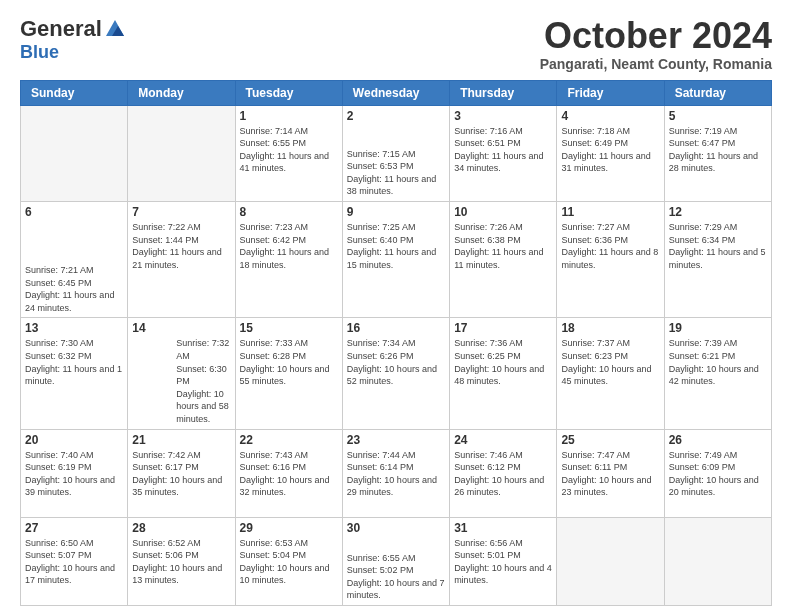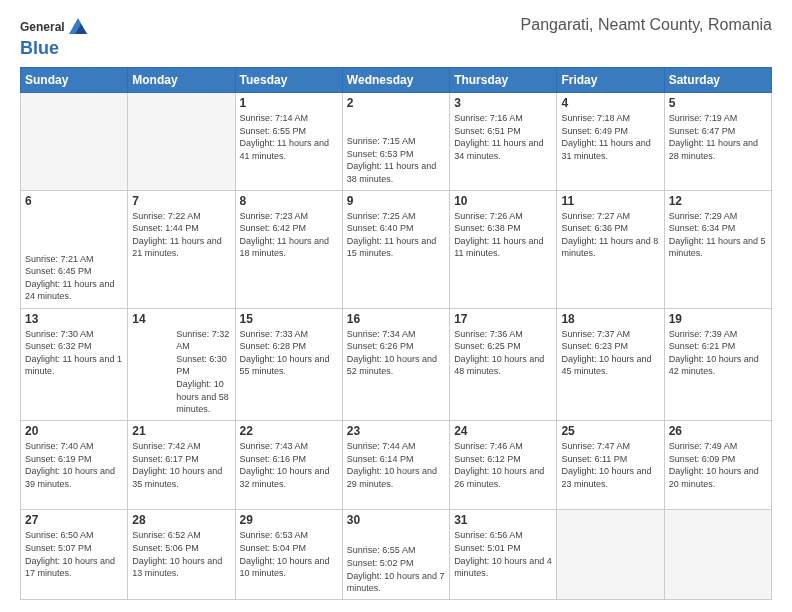--- a/index.html
+++ b/index.html
@@ -26,21 +26,21 @@
     .logo {
       display: flex;
       flex-direction: column;
       align-items: flex-start;
     }
     .logo-text {
       display: flex;
       align-items: center;
     }
     .logo-general {
-      font-size: 12px;
+      font-size: 22px;
       font-weight: bold;
       color: #333;
     }
     .logo-blue {
       font-size: 18px;
       font-weight: bold;
       color: #2e6db4;
     }
     .logo-icon {
       width: 22px;
@@ -50,36 +50,37 @@
     .header-right {
       text-align: right;
     }
     .month-title {
       font-size: 36px;
       font-weight: bold;
       color: #333;
       line-height: 1.1;
     }
     .subtitle {
-      font-size: 16px;
+      font-size: 14px;
       color: #555;
+      font-weight: bold;
     }
     .calendar {
       flex: 1;
       border: 1px solid #ccc;
       border-collapse: collapse;
       width: 100%;
       table-layout: fixed;
     }
     .calendar th {
       background: #3a7abf;
       color: #fff;
       font-size: 12px;
       font-weight: bold;
-      padding: 5px 4px;
+      padding: 5px 10px;
       text-align: left;
       border: 1px solid #2e6db4;
     }
     .calendar td {
       border: 1px solid #ccc;
       vertical-align: top;
       padding: 3px 4px;
       font-size: 9.5px;
       color: #333;
       background: #fff;
@@ -109,20 +110,21 @@
       <div class="logo-text">
         <span class="logo-general">General</span>
         <svg class="logo-icon" viewBox="0 0 22 22">
           <polygon points="11,2 20,18 2,18" fill="#3a7abf"></polygon>
           <polygon points="14,8 20,18 8,18" fill="#1a4a8f"></polygon>
         </svg>
       </div>
       <span class="logo-blue">Blue</span>
     </div>
     <div class="header-right">
+      <div class="month-title">October 2024</div>
       <div class="subtitle">Pangarati, Neamt County, Romania</div>
     </div>
   </div>
 
   <table class="calendar">
     <thead>
       <tr>
       <th>Sunday</th>
           <th>Monday</th>
           <th>Tuesday</th>

